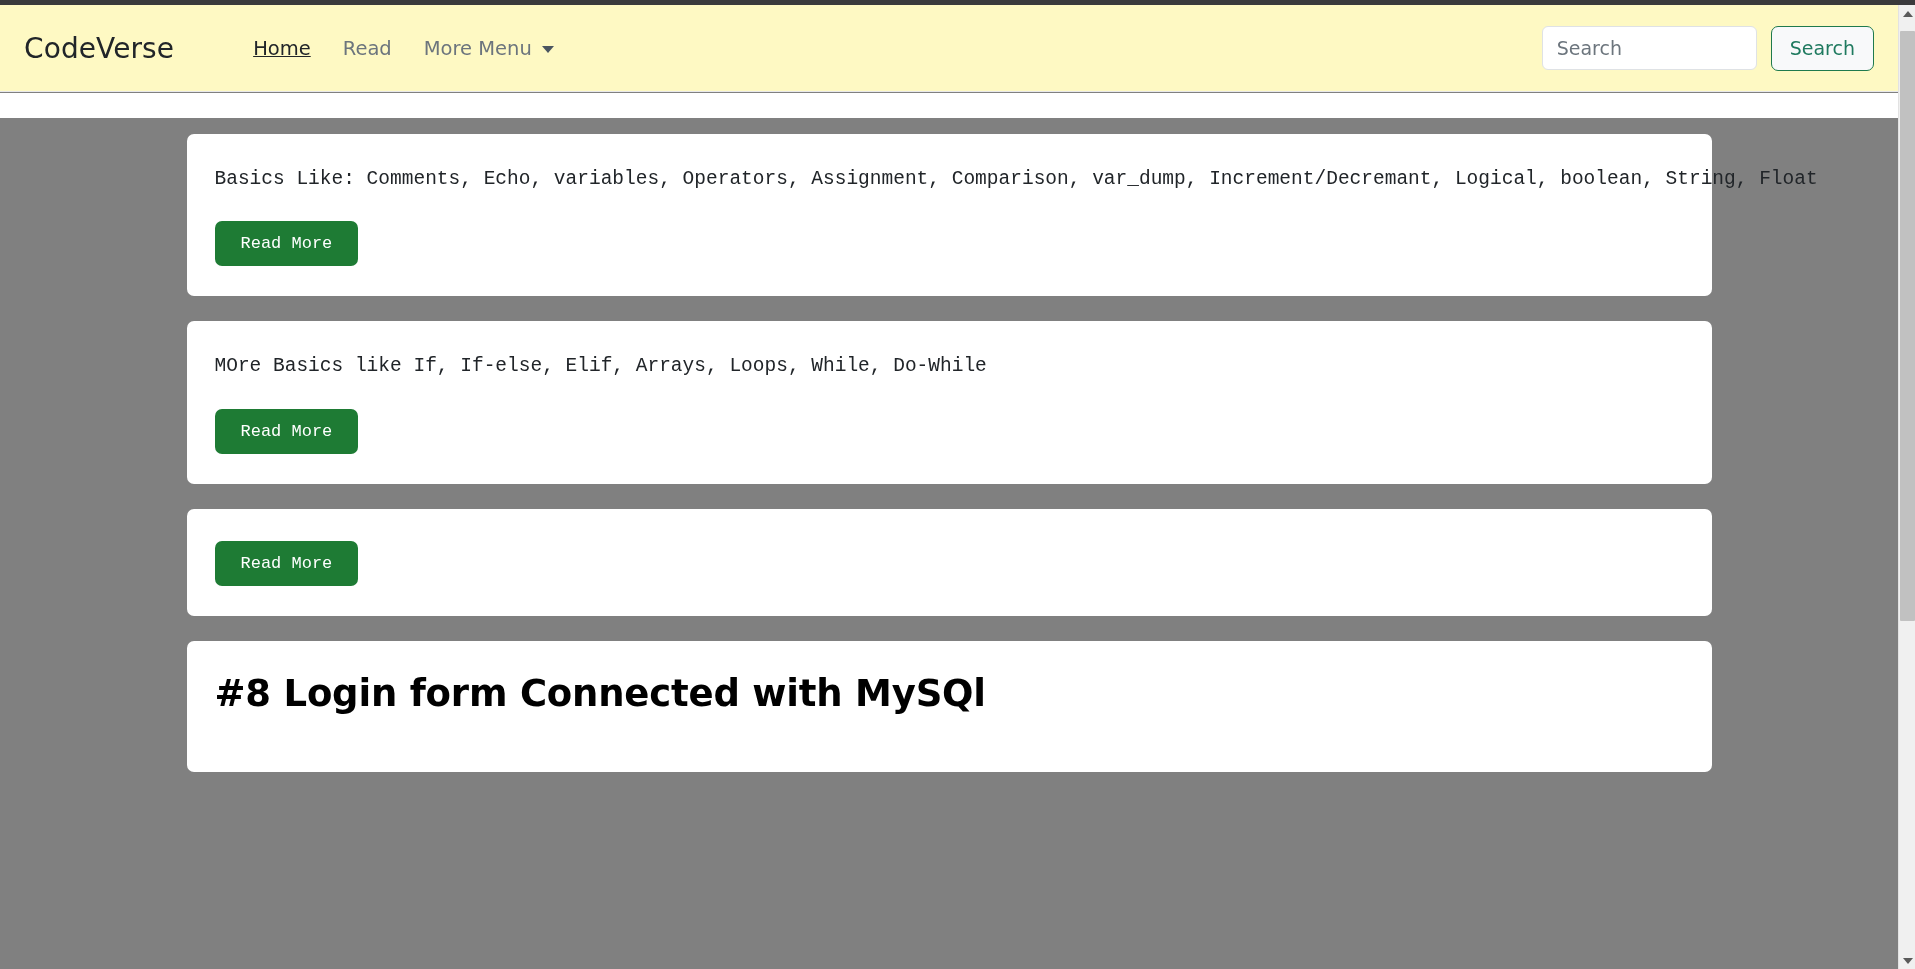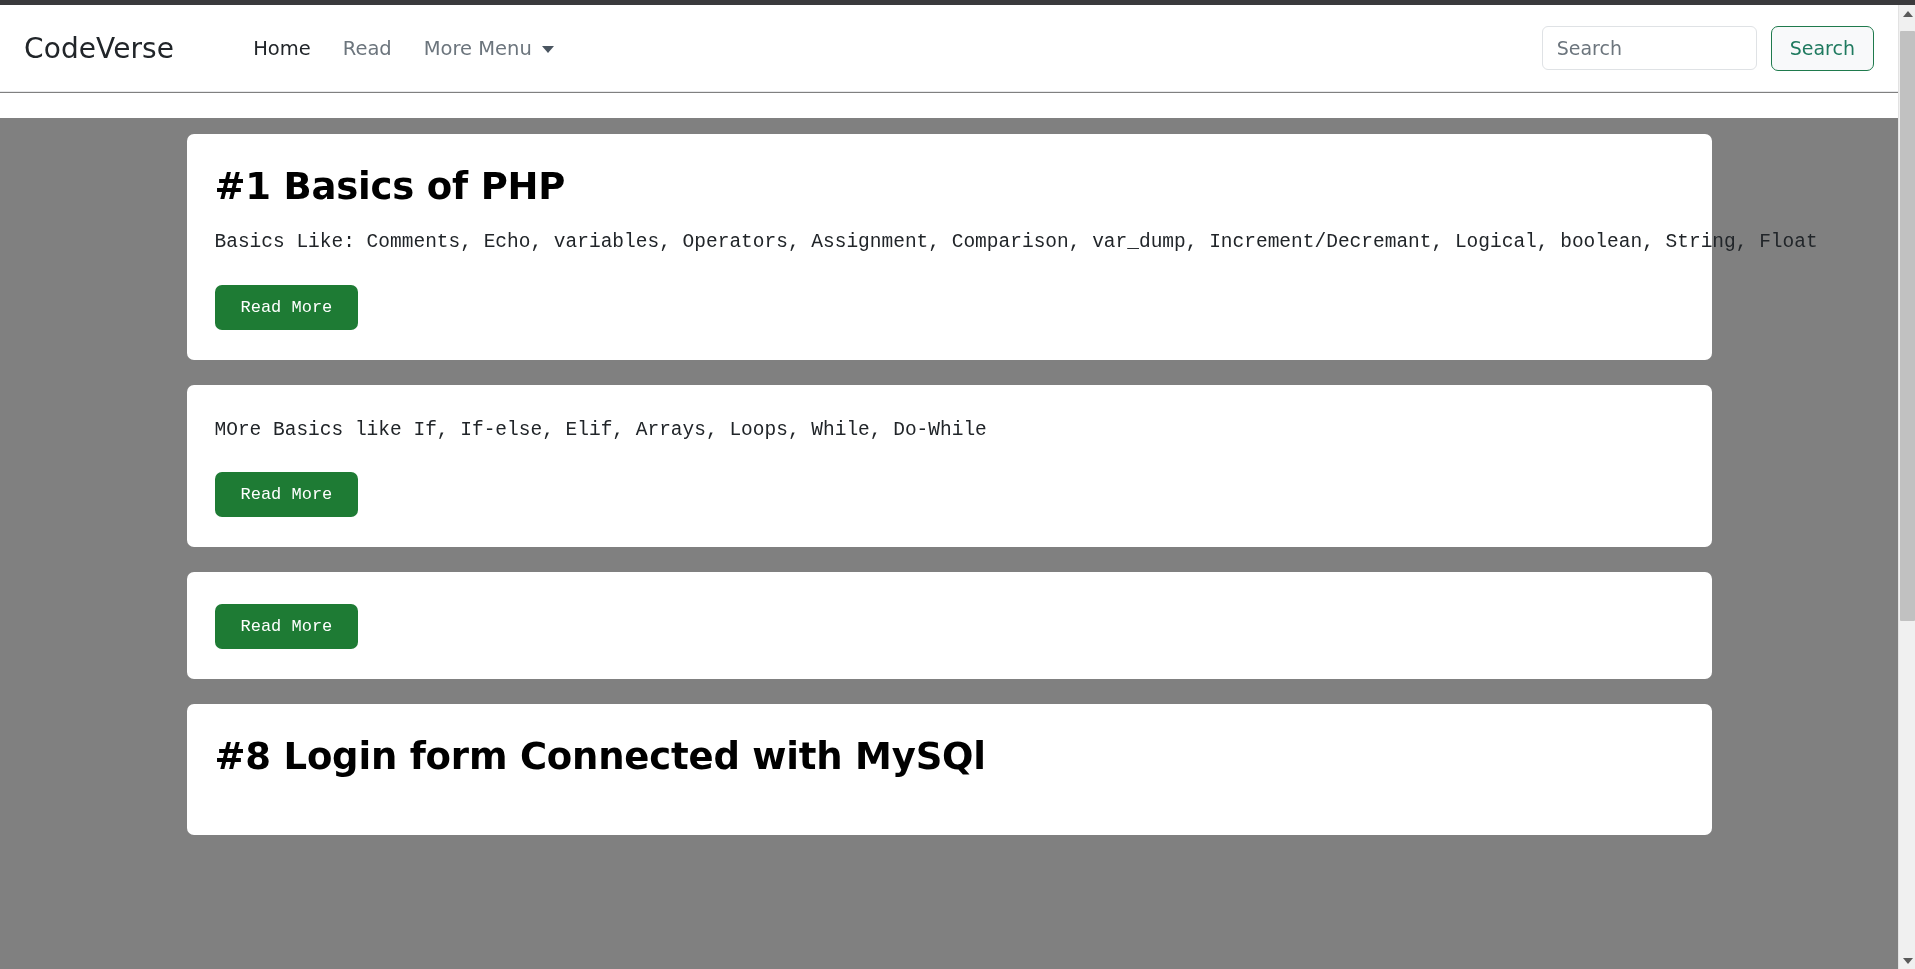--- a/index.html
+++ b/index.html
@@ -25,21 +25,21 @@
     height: 5px;
     background: #3a3a3c;
   }
 
   
   .navbar {
     position: absolute;
     top: 5px; left: 0;
     width: 1898px;
     height: 87px;
-    background: #ffffff;
+    background: #fef9c3;
     border-bottom: 1px solid #e7e8ea;
     display: flex;
     align-items: center;
     padding: 0 24px 0 24px;
   }
   .brand {
     font-size: 28px;
     color: #212529;
     font-weight: 400;
     letter-spacing: 0.1px;
@@ -54,21 +54,21 @@
   .nav-link {
     font-size: 19.5px;
     padding: 0 16px;
     white-space: nowrap;
     color: #6c757d;
     text-decoration: none;
     display: flex;
     align-items: center;
     gap: 10px;
   }
-  .nav-link.active { color: #212529; }
+  .nav-link.active { color: #212529; text-decoration: underline; }
   .caret {
     width: 0; height: 0;
     border-left: 6px solid transparent;
     border-right: 6px solid transparent;
     border-top: 7px solid #4a5560;
     display: inline-block;
     margin-top: 3px;
   }
   .nav-right {
     margin-left: auto;
@@ -223,21 +223,20 @@
     <button class="search-btn">Search</button>
   </div>
 </div>
 
 <div class="subnav-gap"></div>
 
 <div class="content">
   <div class="card-stack">
 
     <div class="card">
-      <h2 class="card-title">#1 Basics of PHP</h2>
       <p class="card-text">Basics Like: Comments, Echo, variables, Operators, Assignment, Comparison, var_dump, Increment/Decremant, Logical, boolean, String, Float</p>
       <button class="read-more">Read More</button>
     </div>
 
     <div class="card">
       <p class="card-text">MOre Basics like If, If-else, Elif, Arrays, Loops, While, Do-While</p>
       <button class="read-more">Read More</button>
     </div>
 
     <div class="card">

